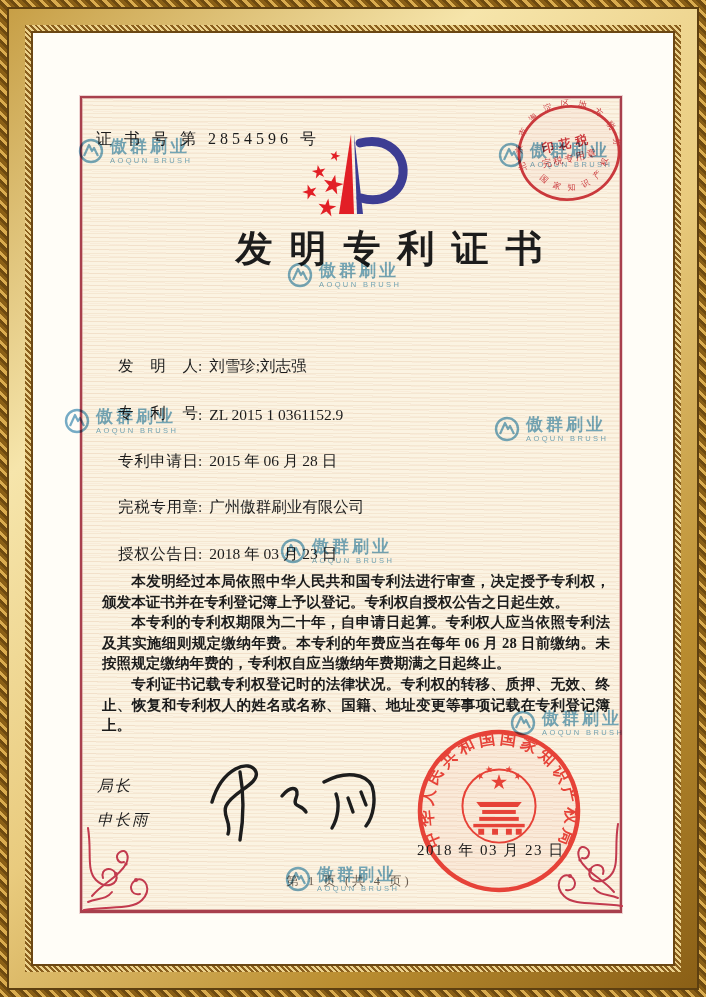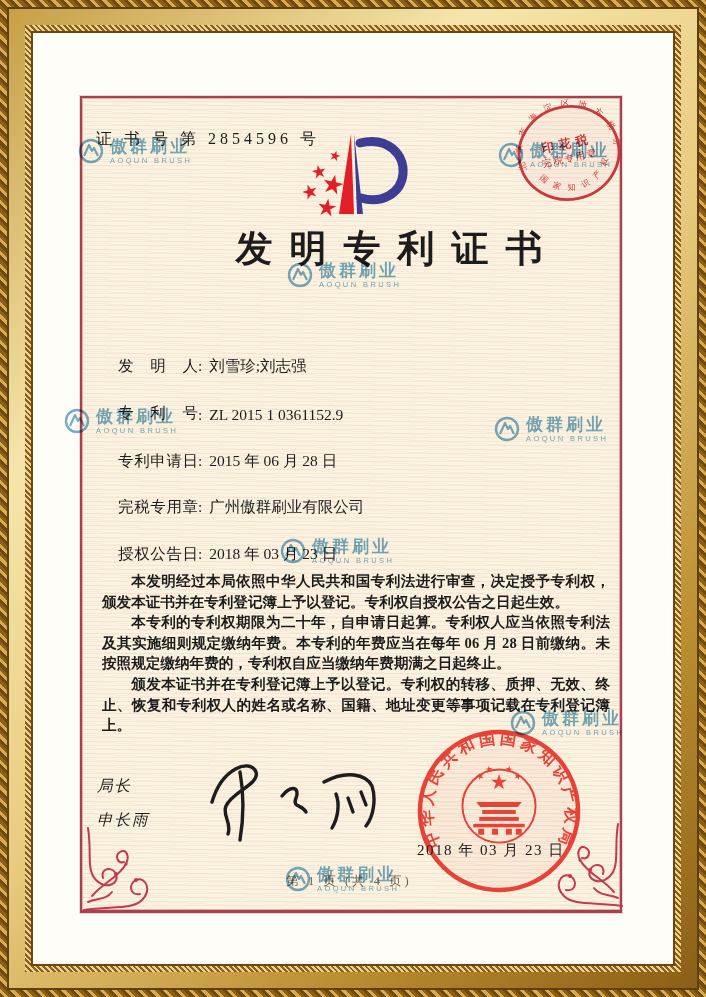--- a/index.html
+++ b/index.html
@@ -132,21 +132,21 @@
   <div class="abs fieldrow" style="top:497px">
     <span class="flabel">完税专用章</span><span>:</span><span class="fvalue">广州傲群刷业有限公司</span>
   </div>
   <div class="abs fieldrow" style="top:544px">
     <span class="flabel">授权公告日</span><span>:</span><span class="fvalue">2018 年 03 月 23 日</span>
   </div>
 
   <div class="abs bodytext">
     <p>本发明经过本局依照中华人民共和国专利法进行审查，决定授予专利权，颁发本证书并在专利登记簿上予以登记。专利权自授权公告之日起生效。</p>
     <p>本专利的专利权期限为二十年，自申请日起算。专利权人应当依照专利法及其实施细则规定缴纳年费。本专利的年费应当在每年 06 月 28 日前缴纳。未按照规定缴纳年费的，专利权自应当缴纳年费期满之日起终止。</p>
-    <p>颁发本证书并在专利登记簿上予以登记。专利权的转移、质押、无效、终止、恢复和专利权人的姓名或名称、国籍、地址变更等事项记载在专利登记簿上。</p>
+    <p>专利证书记载专利权登记时的法律状况。专利权的转移、质押、无效、终止、恢复和专利权人的姓名或名称、国籍、地址变更等事项记载在专利登记簿上。</p>
   </div>
 
   <div class="abs signer" style="top:776px">局长</div>
   <div class="abs signer" style="top:810px">申长雨</div>
 
   <svg class="abs sig" width="178" height="100" viewBox="0 0 178 100" aria-label="申长雨">
     <g fill="none" stroke="#1d1d1d" stroke-width="3.4" stroke-linecap="round">
       <path d="M14,52 C24,18 52,8 58,22 C62,34 34,42 28,56 C24,66 34,72 30,84"></path>
       <path d="M42,22 C46,44 46,66 42,90"></path>
       <path d="M84,46 C94,34 102,38 98,48 C94,58 104,54 108,62"></path>

